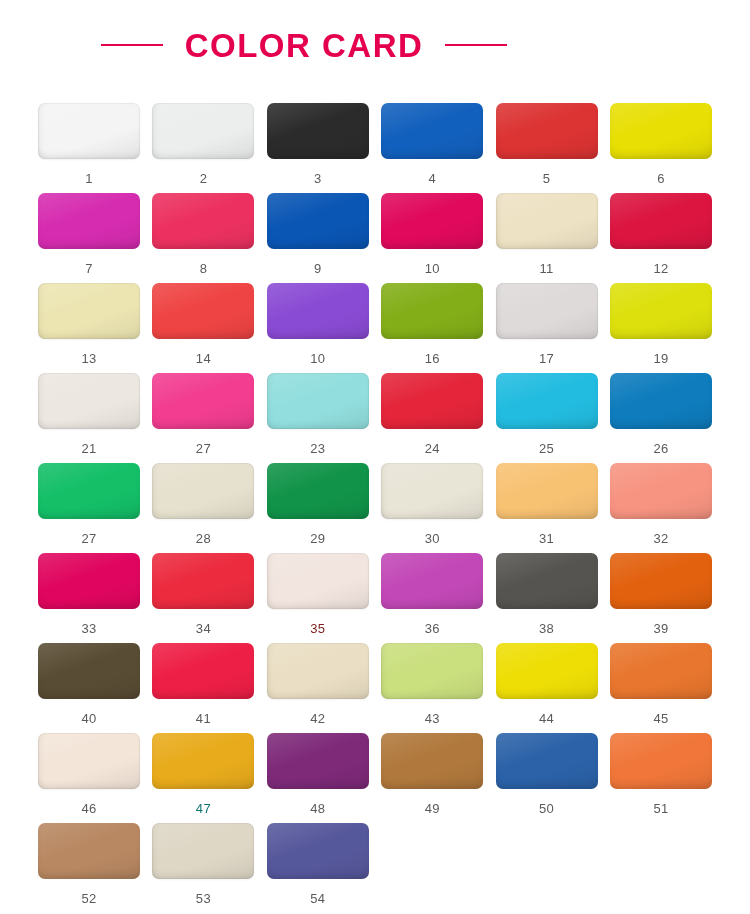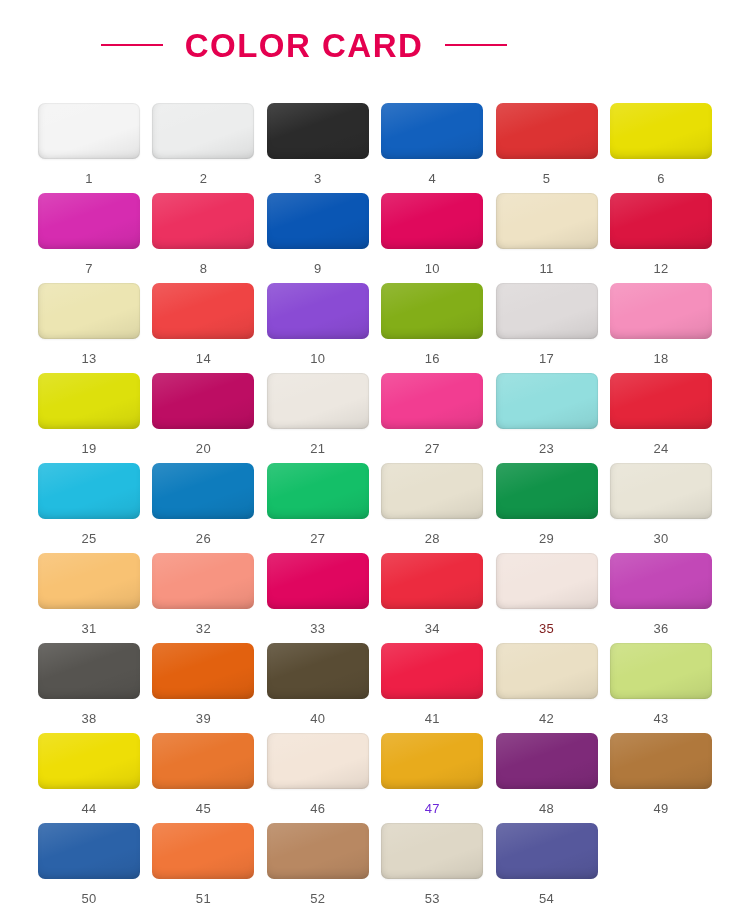--- a/index.html
+++ b/index.html
@@ -174,32 +174,24 @@
       </div>
       <div class="cell">
         <div class="swatch dark" style="background: rgb(131, 174, 24);"></div>
         <div class="label" style="color: rgb(90, 90, 90);">16</div>
       </div>
       <div class="cell">
         <div class="swatch light" style="background: rgb(222, 218, 218);"></div>
         <div class="label" style="color: rgb(90, 90, 90);">17</div>
       </div>
       <div class="cell">
-        <div class="swatch dark" style="background: rgb(245, 143, 188);"></div>
-        <div class="label" style="color: rgb(90, 90, 90);">18</div>
-      </div>
-      <div class="cell">
         <div class="swatch dark" style="background: rgb(221, 224, 12);"></div>
         <div class="label" style="color: rgb(90, 90, 90);">19</div>
       </div>
       <div class="cell">
-        <div class="swatch dark" style="background: rgb(189, 13, 99);"></div>
-        <div class="label" style="color: rgb(90, 90, 90);">20</div>
-      </div>
-      <div class="cell">
         <div class="swatch light" style="background: rgb(236, 231, 224);"></div>
         <div class="label" style="color: rgb(90, 90, 90);">21</div>
       </div>
       <div class="cell">
         <div class="swatch dark" style="background: rgb(242, 61, 145);"></div>
         <div class="label" style="color: rgb(90, 90, 90);">27</div>
       </div>
       <div class="cell">
         <div class="swatch light" style="background: rgb(146, 222, 222);"></div>
         <div class="label" style="color: rgb(90, 90, 90);">23</div>
@@ -287,21 +279,21 @@
       <div class="cell">
         <div class="swatch dark" style="background: rgb(232, 118, 46);"></div>
         <div class="label" style="color: rgb(90, 90, 90);">45</div>
       </div>
       <div class="cell">
         <div class="swatch light" style="background: rgb(243, 229, 216);"></div>
         <div class="label" style="color: rgb(90, 90, 90);">46</div>
       </div>
       <div class="cell">
         <div class="swatch dark" style="background: rgb(232, 171, 28);"></div>
-        <div class="label" style="color: #6d28d9; text-align: center;">47</div>
+        <div class="label" style="color: #0f766e; text-align: center;">47</div>
       </div>
       <div class="cell">
         <div class="swatch dark" style="background: rgb(126, 42, 121);"></div>
         <div class="label" style="color: rgb(90, 90, 90);">48</div>
       </div>
       <div class="cell">
         <div class="swatch dark" style="background: rgb(176, 120, 60);"></div>
         <div class="label" style="color: rgb(90, 90, 90);">49</div>
       </div>
       <div class="cell">

